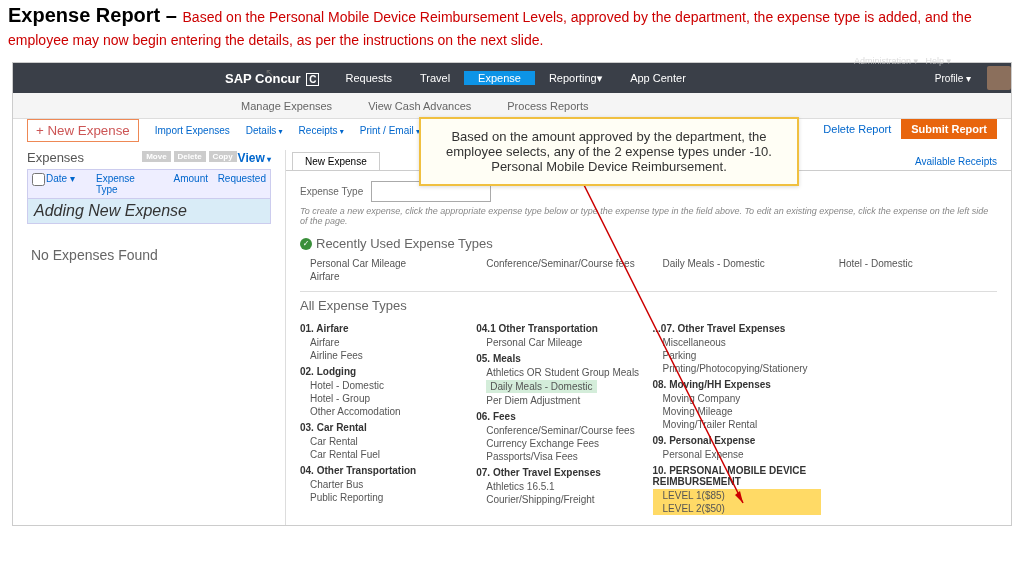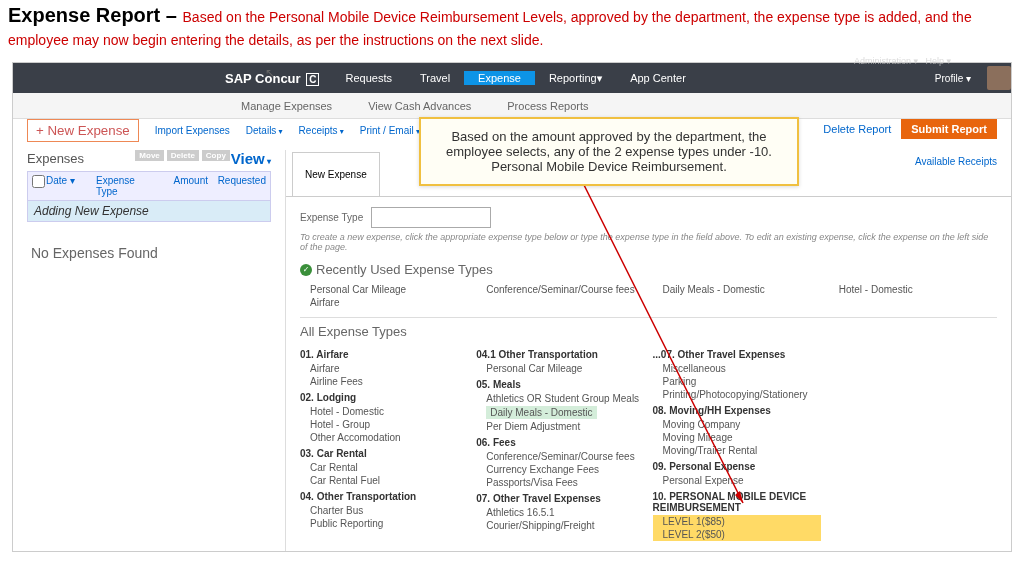--- a/index.html
+++ b/index.html
@@ -27,32 +27,32 @@
 .dd::after { content: " ▾"; font-size: 8px; }
 .right-actions { position: absolute; right: 14px; top: 56px; display: flex; gap: 10px; align-items: center; font-size: 11px; }
 .btn-delete { color: #0066cc; cursor: pointer; }
 .btn-submit { background: #e8650d; color: #fff; padding: 4px 10px; border: none; cursor: pointer; font-size: 11px; font-weight: bold; }
 .main-split { display: flex; }
 .left-panel { width: 272px; padding: 0 14px; }
 .expenses-header { display: flex; align-items: center; justify-content: space-between; margin-bottom: 4px; }
 .expenses-title { font-size: 13px; color: #555; }
 .mini-btns { display: flex; gap: 3px; }
 .mini-btn { background: #ccc; color: #fff; font-size: 8px; padding: 1px 4px; }
-.view-link { color: #0066cc; font-size: 15px; }
+.view-link { color: #0066cc; font-size: 12px; }
 .exp-table-head { display: flex; background: #eef; border: 1px solid #cce; font-size: 10px; color: #0066cc; }
 .exp-table-head > div { padding: 3px 4px; }
 .col-check { width: 14px; }
 .col-date { width: 50px; }
 .col-type { flex: 1; }
 .col-amt { width: 50px; text-align: right; }
 .col-req { width: 58px; text-align: right; }
-.adding-row { background: #d9ecf7; border: 1px solid #cce; border-top: none; padding: 3px 6px; font-style: italic; font-size: 12px; color: #333; }
+.adding-row { background: #d9ecf7; border: 1px solid #cce; border-top: none; padding: 3px 6px; font-style: italic; font-size: 16px; color: #333; }
 .no-exp { padding: 23px 4px; font-size: 14px; color: #666; }
 .right-panel { flex: 1; border-left: 1px solid #ddd; position: relative; }
-.tab-new { display: inline-block; background: #fff; border: 1px solid #ccc; border-bottom: none; padding: 16px 12px; font-size: 10px; margin-left: 6px; margin-top: 2px; }
+.tab-new { display: inline-block; background: #fff; border: 1px solid #ccc; border-bottom: none; padding: 3px 12px; font-size: 10px; margin-left: 6px; margin-top: 2px; }
 .avail-rec { position: absolute; right: 14px; top: 6px; color: #0066cc; font-size: 10px; }
 .form-area { border-top: 1px solid #ccc; padding: 10px 14px; }
 .field-row { display: flex; align-items: center; gap: 8px; font-size: 10px; color: #666; }
 .field-row input { border: 1px solid #aaa; padding: 2px; width: 120px; background: #fff; }
 .hint { font-size: 9px; color: #888; font-style: italic; margin: 4px 0 10px; }
 .section-h { font-size: 13px; color: #666; margin: 8px 0 6px; display: flex; align-items: center; gap: 4px; }
 .check-icon { display: inline-block; width: 12px; height: 12px; border-radius: 50%; background: #3a8f3a; color: #fff; font-size: 8px; text-align: center; line-height: 12px; }
 .exp-grid { display: flex; gap: 8px; }
 .exp-col { flex: 1; font-size: 10px; color: #555; }
 .exp-col .cat { font-weight: bold; color: #333; margin: 4px 0 2px; font-size: 10px; }

